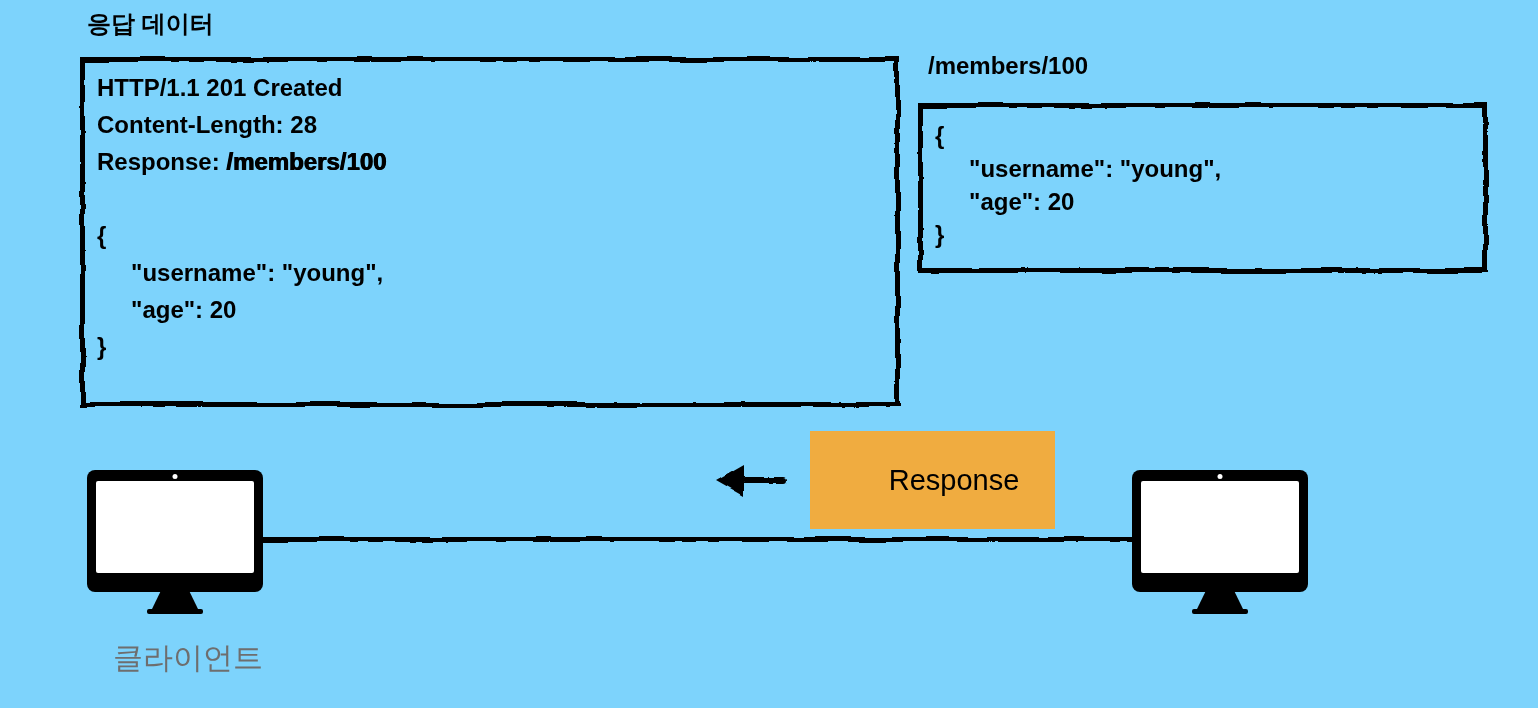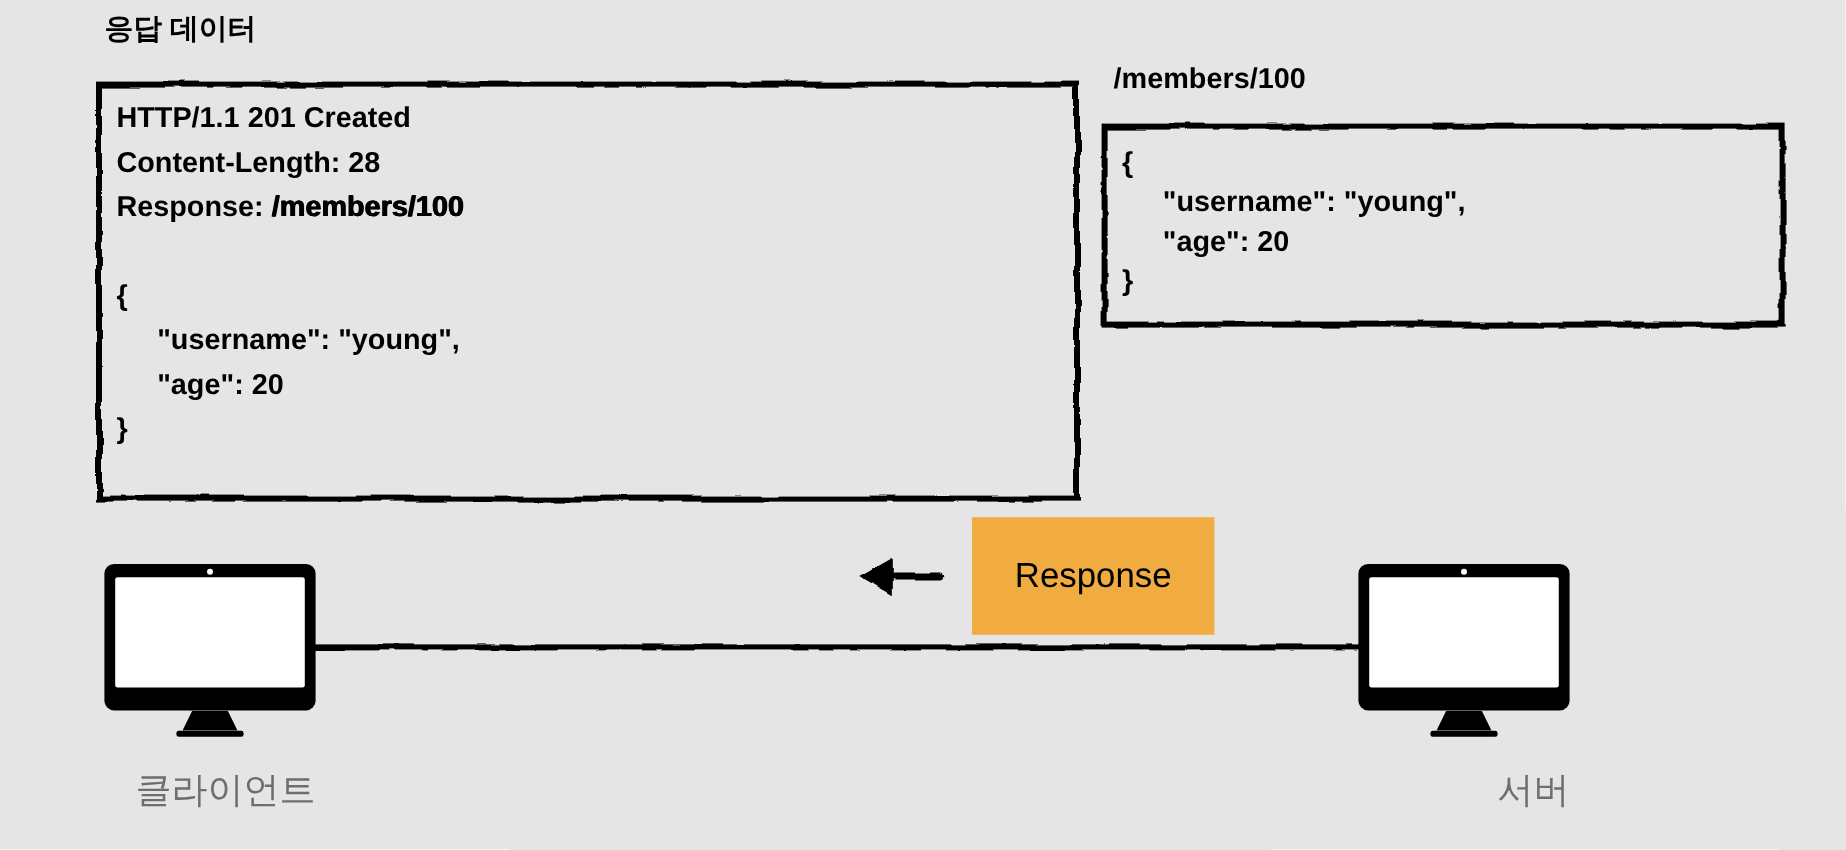--- a/index.html
+++ b/index.html
@@ -5,38 +5,38 @@
   html, body {
     margin: 0;
     padding: 0;
     background: #ffffff;
     font-family: "Liberation Sans", sans-serif;
   }
   .canvas {
     position: relative;
     width: 1538px;
     height: 708px;
-    background: #e5e5e5;
+    background: #7dd3fc;
     overflow: hidden;
     color: #000;
   }
 
   
   .panel-title {
     position: absolute;
     font-weight: 700;
     color: #000;
     white-space: nowrap;
   }
   .left-title  { left: 87px;  top: 8px;  font-size: 24px; }
   .right-title { left: 928px; top: 52px; font-size: 24px; }
 
   
   .sketch-box { position: absolute; }
-  .left-box   { left: 80px;  top: 57px;  width: 820px; height: 350px; margin-top: 11px; }
+  .left-box   { left: 80px;  top: 57px;  width: 820px; height: 350px; }
   .right-box  { left: 918px; top: 103px; width: 570px; height: 170px; }
   .border-layer {
     position: absolute;
     inset: 0;
     border: 5px solid #000;
     filter: url(#rough);
   }
   .box-content {
     position: absolute;
     inset: 5px;
@@ -81,20 +81,21 @@
     top: 431px;
     width: 202px;
     height: 98px;
     background: #F0AC40;
     display: flex;
     align-items: center;
     justify-content: center;
     font-size: 29px;
     font-weight: 500;
     color: #000;
+    padding-left: 43px;
   }
 
   
   .computer {
     position: absolute;
     width: 176px;
     display: flex;
     flex-direction: column;
     align-items: center;
   }
@@ -213,15 +214,14 @@
     <div class="monitor-frame">
       <div class="camera-dot"></div>
       <div class="monitor-screen"></div>
     </div>
     <div class="monitor-stand"></div>
     <div class="monitor-base"></div>
   </div>
 
   <div class="node-label client-label">클라이언트</div>
 
-  <div class="node-label server-label">서버</div>
 
 </div>
 
 </body></html>

